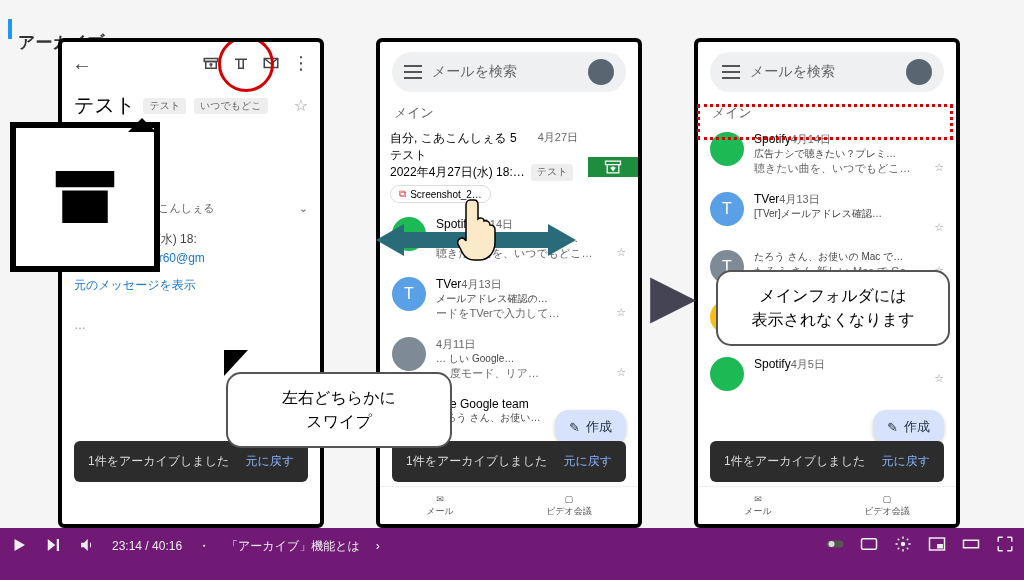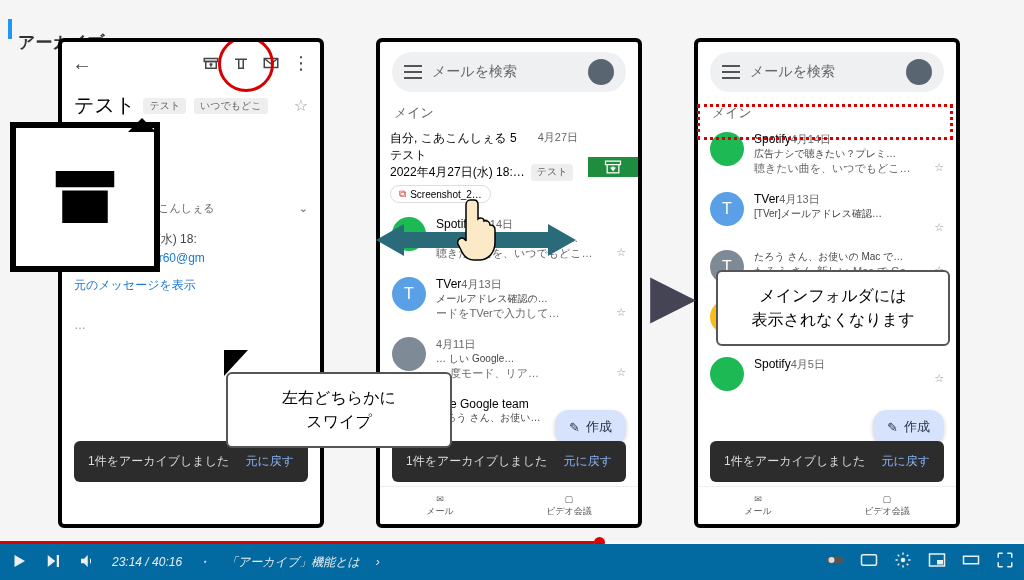--- a/index.html
+++ b/index.html
@@ -56,36 +56,36 @@
 .swipe-green svg { width: 20px; height: 20px; fill: #fff; }
 
 .compose { position: absolute; right: 12px; bottom: 80px; background: #d7e3fc; color: #234; padding: 8px 14px; border-radius: 14px; font-size: 13px; display: flex; align-items: center; gap: 6px; box-shadow: 0 2px 4px rgba(0,0,0,.2); }
 
 .toast { position: absolute; left: 12px; right: 12px; bottom: 42px; background: #2c2c2c; color: #ddd; padding: 12px 14px; border-radius: 6px; font-size: 12px; display: flex; justify-content: space-between; align-items: center; }
 .toast .undo { color: #8ab4f8; }
 
 .navbar { position: absolute; left: 0; right: 0; bottom: 0; height: 38px; display: flex; justify-content: space-around; align-items: center; background: #fff; border-top: 1px solid #eee; font-size: 9px; color: #555; }
 .navbar .nav-item { display: flex; flex-direction: column; align-items: center; gap: 1px; }
 
-.callout-box { position: absolute; background: #fff; border: 2px solid #555; border-radius: 6px; padding: 12px 2px; font-size: 16px; text-align: center; line-height: 1.5; }
+.callout-box { position: absolute; background: #fff; border: 2px solid #555; border-radius: 15px; padding: 12px 2px; font-size: 16px; text-align: center; line-height: 1.5; }
 
 .red-circle { position: absolute; width: 56px; height: 56px; border: 3px solid #d60000; border-radius: 50%; top: -6px; left: 156px; }
 
 .archive-badge { position: absolute; width: 150px; height: 150px; background: #fff; border: 6px solid #000; top: 122px; left: 10px; display: flex; align-items: center; justify-content: center; }
 .archive-badge::before { content: ""; position: absolute; top: -10px; left: 112px; width: 0; height: 0; border-left: 14px solid transparent; border-right: 14px solid transparent; border-bottom: 14px solid #000; }
 .archive-badge svg { width: 78px; height: 78px; fill: #000; }
 
 .hand { position: absolute; width: 44px; height: 66px; }
 .arrows { position: absolute; width: 200px; height: 40px; }
 
 .result-arrow { position: absolute; font-size: 60px; color: #445; }
 
 .red-dotted { position: absolute; border: 3px dotted #d60000; }
 
-.player { position: absolute; left: 0; right: 0; bottom: 0; height: 36px; background: #0369a1; font-style: italic; }
+.player { position: absolute; left: 0; right: 0; bottom: 0; height: 52px; background: #701a75; }
 .progress-bar { position: absolute; left: 0; right: 0; bottom: 36px; height: 3px; background: rgba(255,255,255,.3); }
 .progress-fill { height: 100%; background: #d00; width: 58%; }
 .progress-handle { position: absolute; left: 58%; top: -4px; width: 11px; height: 11px; background: #d00; border-radius: 50%; }
 .player-left { position: absolute; left: 10px; top: 0; height: 36px; display: flex; align-items: center; gap: 16px; color: #eee; font-size: 12px; }
 .player-right { position: absolute; right: 10px; top: 0; height: 36px; display: flex; align-items: center; gap: 16px; color: #eee; }
 .pbtn svg { width: 18px; height: 18px; fill: #eee; }
 
 .pointer-frag { width: 0; height: 0; border-left: 0 solid transparent; border-right: 24px solid transparent; border-top: 26px solid #000; }
 </style>
 </head>

